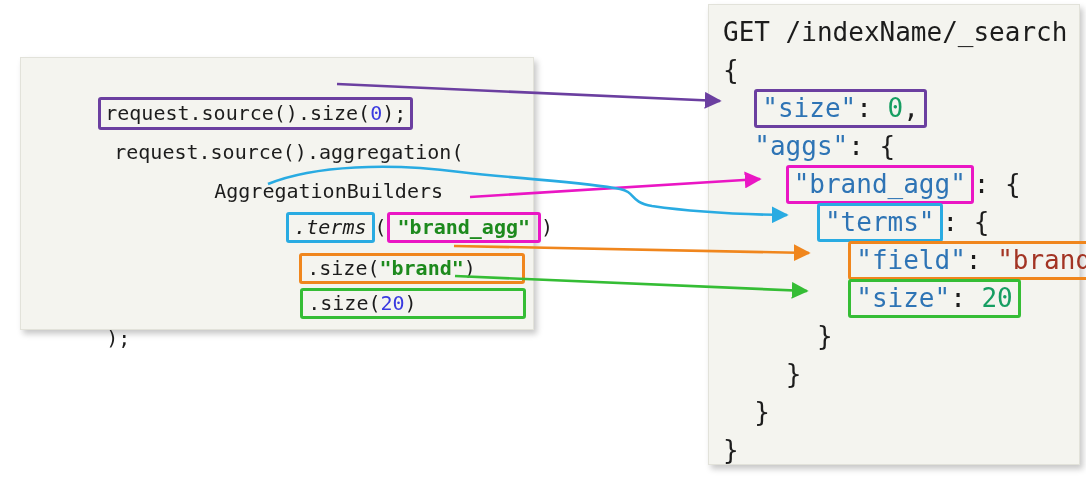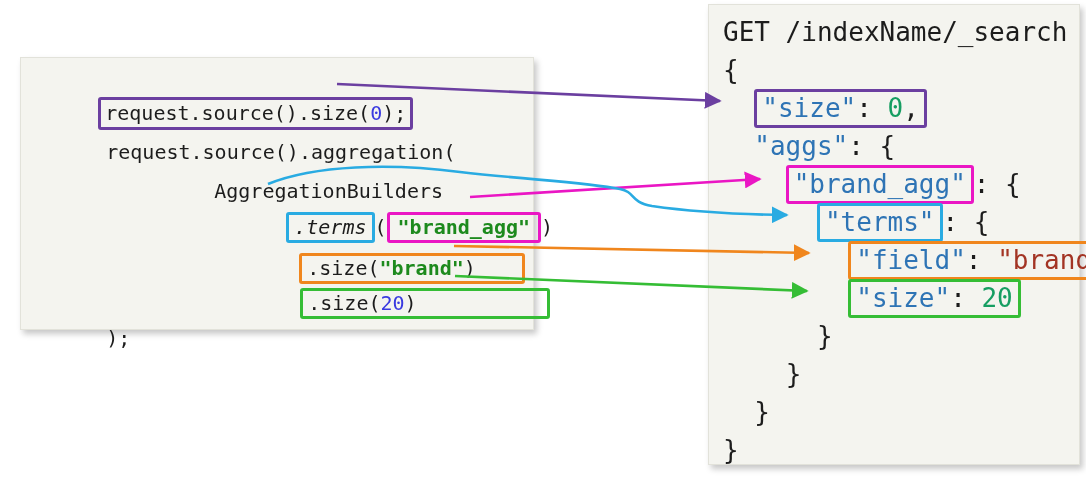--- a/index.html
+++ b/index.html
@@ -43,38 +43,38 @@
 <body>
 
 <div class="canvas">
 
   <div class="panel panel-left">
 
     <div class="lline" style="left:5px;top:11px;">
       <span class="hbox box-purple" style="padding:1px 4px;"><span>request.source().size(</span><span class="j-num">0</span><span>);</span></span>
     </div>
 
-    <div class="lline" style="left:13px;top:52px;">
+    <div class="lline" style="left:21px;top:52px;">
       <span>request.source().aggregation(</span>
     </div>
 
     <div class="lline" style="left:121px;top:91px;text-align:center;">
       <span>AggregationBuilders</span>
     </div>
 
     <div class="lline" style="left:193px;top:126px;">
       <span class="hbox box-cyan"><span class="j-italic">.terms</span></span><span>(</span><span class="hbox box-magenta" style="padding:0 8px;"><span class="j-str">"brand_agg"</span></span><span>)</span>
     </div>
 
     <div class="lline" style="left:206px;top:167px;">
       <span class="hbox box-orange" style="width:226px;"><span>.size(</span><span class="j-str">"brand"</span><span>)</span></span>
     </div>
 
     <div class="lline" style="left:207px;top:202px;">
-      <span class="hbox box-green" style="width:250px;"><span>.size(</span><span class="j-num">20</span><span>)</span></span>
+      <span class="hbox box-green" style="width:226px;"><span>.size(</span><span class="j-num">20</span><span>)</span></span>
     </div>
 
     <div class="lline" style="left:13px;top:238px;">
       <span>);</span>
     </div>
   </div>
 
   <div class="panel panel-right">
     <div class="rlines">
 

